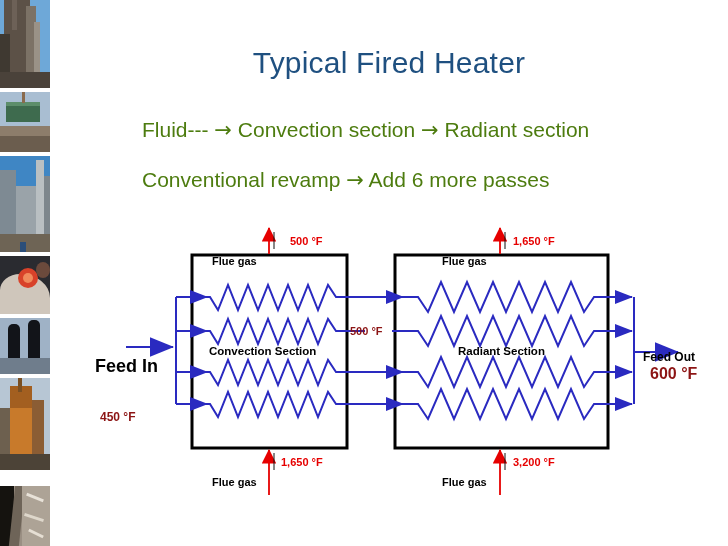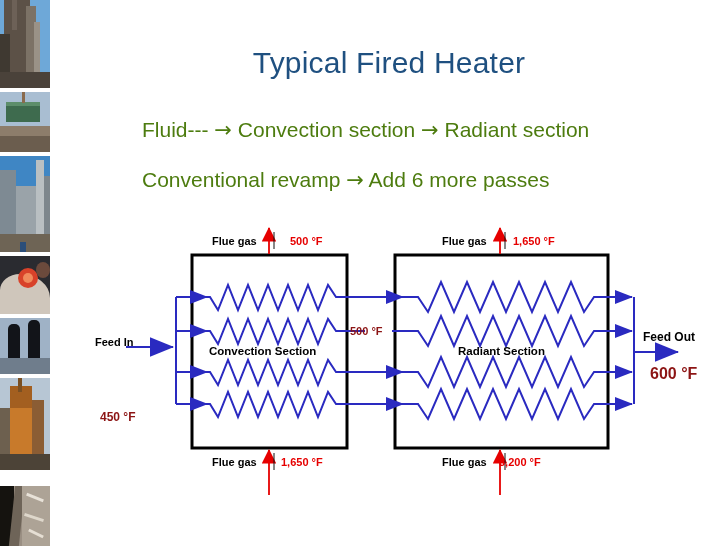--- a/index.html
+++ b/index.html
@@ -119,21 +119,21 @@
     width: 728px; height: 546px;
   }
   #diagram svg { display:block; }
 
   .lbl {
     position: absolute;
     font-size: 11px;
     font-weight: bold;
     white-space: nowrap;
   }
-  .lbl.black  { color: #000000; }
+  .lbl.black  { color: #000000; margin-top: 20px; }
   .lbl.red    { color: #E60000; }
   .lbl.darkred{ color: #8C1414; }
 
   .sect-name {
     position: absolute;
     font-size: 11.5px;
     font-weight: bold;
     color: #000000;
     white-space: nowrap;
   }
@@ -272,21 +272,21 @@
 <div class="lbl black" style="left:212px; top:235px;">Flue gas</div>
 <div class="lbl red" style="left:290px; top:235px;">500 °F</div>
 
 <div class="lbl black" style="left:212px; top:456px;">Flue gas</div>
 <div class="lbl red" style="left:281px; top:456px;">1,650 °F</div>
 
 <div class="lbl black" style="left:442px; top:235px;">Flue gas</div>
 <div class="lbl red" style="left:513px; top:235px;">1,650 °F</div>
 
 <div class="lbl black" style="left:442px; top:456px;">Flue gas</div>
-<div class="lbl red" style="left:499px; top:456px;">3,200 °F</div>
+<div class="lbl red" style="left:513px; top:456px;">3,200 °F</div>
 
 <div class="lbl darkred" style="left:350px; top:325px;">500 °F</div>
 
-<div class="lbl black" style="left:95px; top:336px; font-size:11px;">Feed In</div>
+<div class="lbl black" style="left:95px; top:336px; font-size:18px;">Feed In</div>
 <div class="lbl darkred" style="left:100px; top:362px; font-size:12px;margin-top:48px;">450 °F</div>
 
 <div class="lbl black" style="left:643px; top:330px; font-size:12px;">Feed Out</div>
 <div class="lbl darkred" style="left:650px; top:365px; font-size:16px;">600 °F</div>
 
 </body></html>

